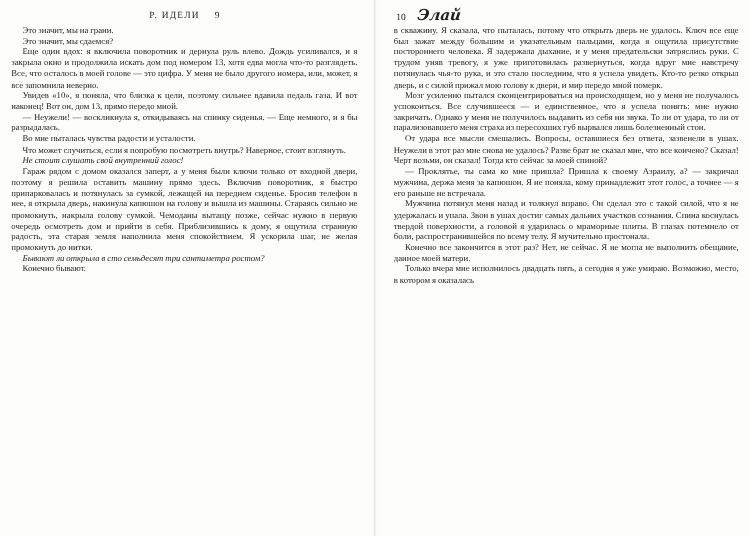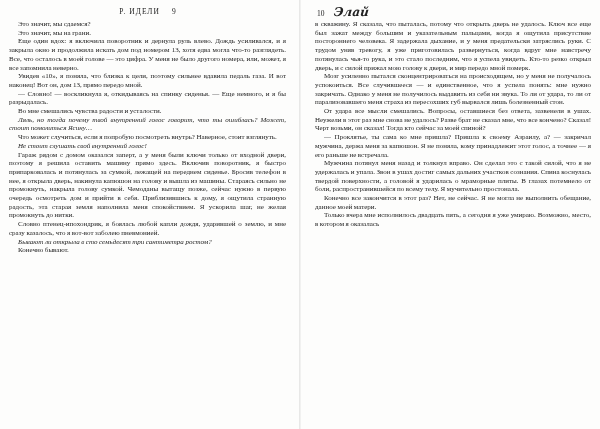--- a/index.html
+++ b/index.html
@@ -57,31 +57,29 @@
 
 <div class="book">
   <div class="gutter"></div>
 
   <div class="page left">
     <div class="running-head">
       <span>Р. ИДЕЛИ</span>
       <span class="folio">9</span>
     </div>
     <div class="page-body" id="left-body">
+        <p>Это значит, мы на грани.</p>
         <p>Это значит, мы сдаемся?</p>
-        <p>Это значит, мы на грани.</p>
         <p>Еще один вдох: я включила поворотник и дернула руль влево. Дождь усиливался, и я закрыла окно и продолжила искать дом под номером 13, хотя едва могла что-то разглядеть. Все, что осталось в моей голове — это цифра. У меня не было другого номера, или, может, я все запомнила неверно.</p>
         <p>Увидев «10», я поняла, что близка к цели, поэтому сильнее вдавила педаль газа. И вот наконец! Вот он, дом 13, прямо передо мной.</p>
-        <p>— Словно! — воскликнула я, откидываясь на спинку сиденья. — Еще немного, и я бы разрыдалась.</p>
-        <p>Во мне смешались чувства радости и усталости.</p>
-        <p class="italic">Ляль, но тогда почему твой внутренний голос говорит, что ты ошиблась? Может, стоит помолиться Ясину…</p>
+        <p>— Неужели! — воскликнула я, откидываясь на спинку сиденья. — Еще немного, и я бы разрыдалась.</p>
+        <p>Во мне пыталась чувства радости и усталости.</p>
         <p>Что может случиться, если я попробую посмотреть внутрь? Наверное, стоит взглянуть.</p>
         <p class="italic">Не стоит слушать свой внутренний голос!</p>
         <p>Гараж рядом с домом оказался заперт, а у меня были ключи только от входной двери, поэтому я решила оставить машину прямо здесь. Включив поворотник, я быстро припарковалась и потянулась за сумкой, лежащей на переднем сиденье. Бросив телефон в нее, я открыла дверь, накинула капюшон на голову и вышла из машины. Стараясь сильно не промокнуть, накрыла голову сумкой. Чемоданы вытащу позже, сейчас нужно в первую очередь осмотреть дом и прийти в себя. Приблизившись к дому, я ощутила странную радость, эта старая земля наполнила меня спокойствием. Я ускорила шаг, не желая промокнуть до нитки.</p>
-        <p>Словно птенец-ипохондрик, я боялась любой капли дождя, ударившей о землю, и мне сразу казалось, что я вот-вот заболею пневмонией.</p>
         <p class="italic">Бывают ли открыла в сто семьдесят три сантиметра ростом?</p>
         <p>Конечно бывают.</p>
       </div>
   </div>
 
   <div class="page right">
     <div class="running-head">
       <span class="folio">10</span>
       <span class="logo">Элай</span>
     </div>

